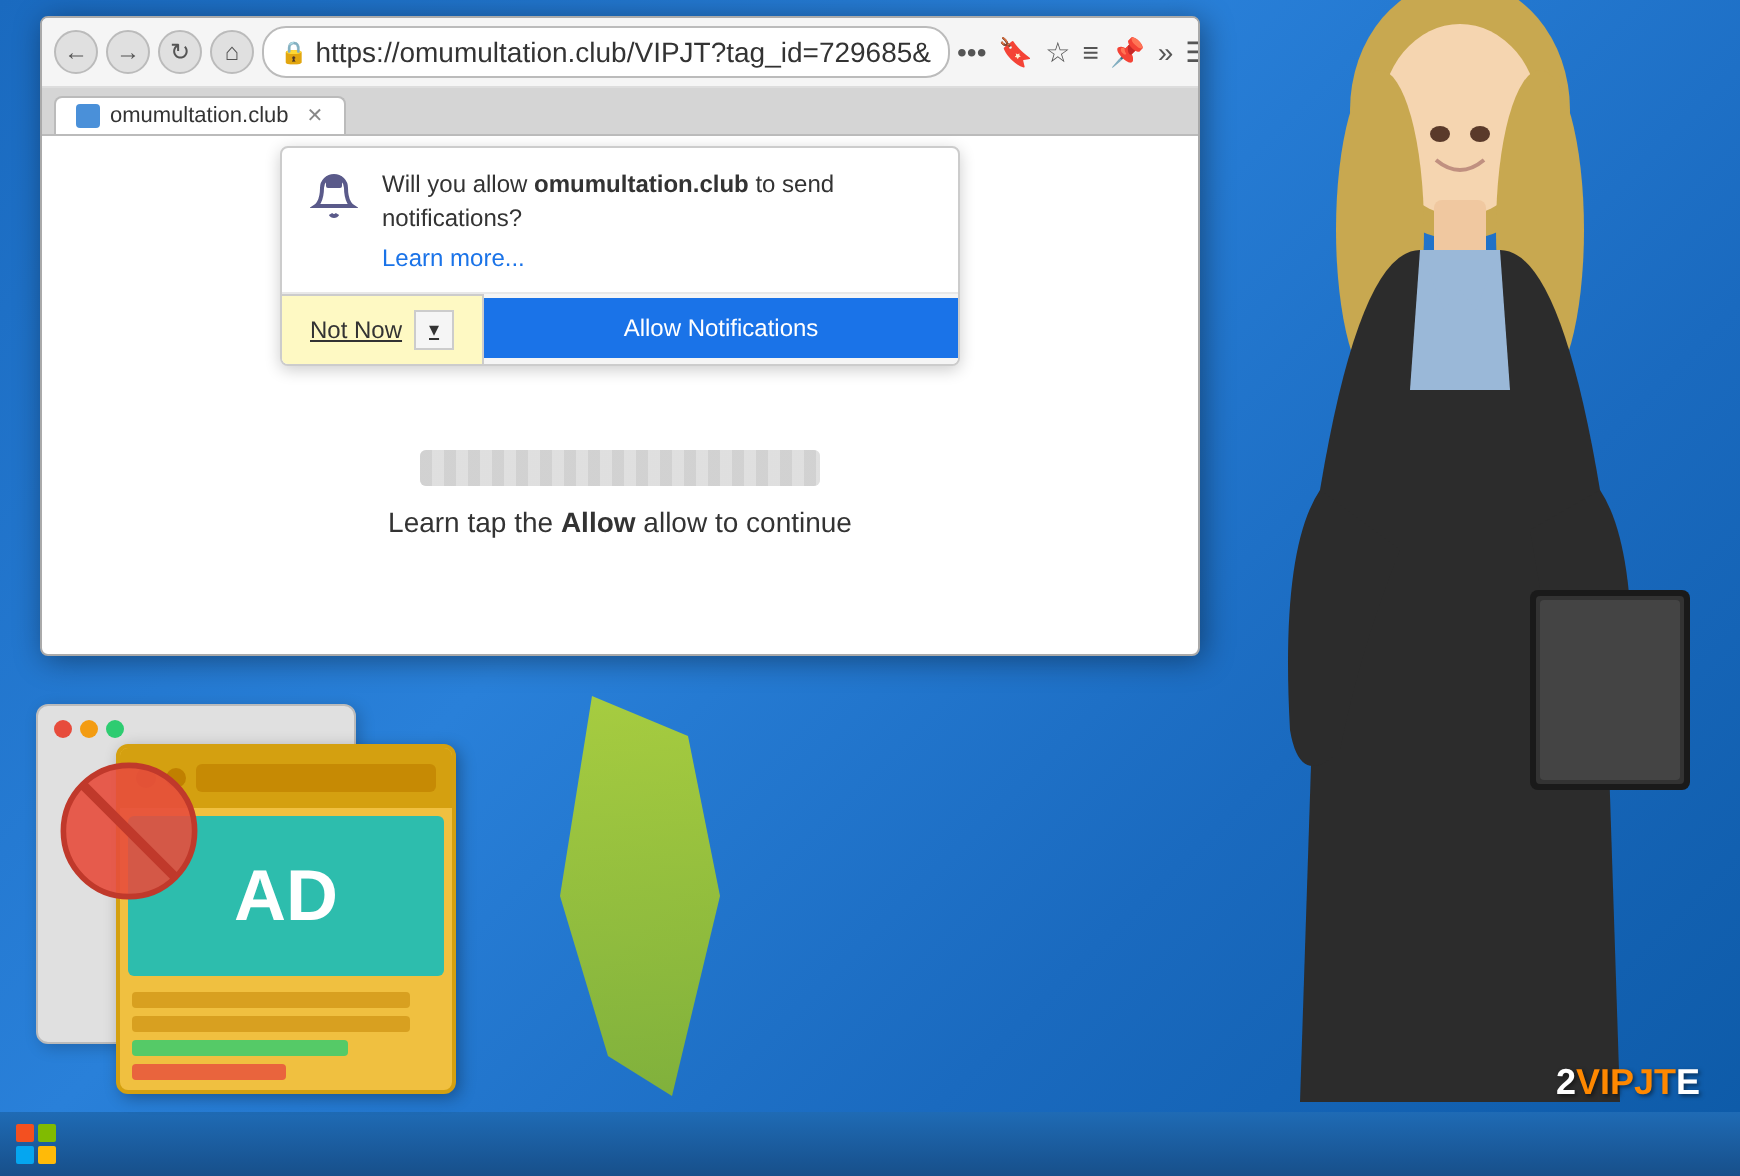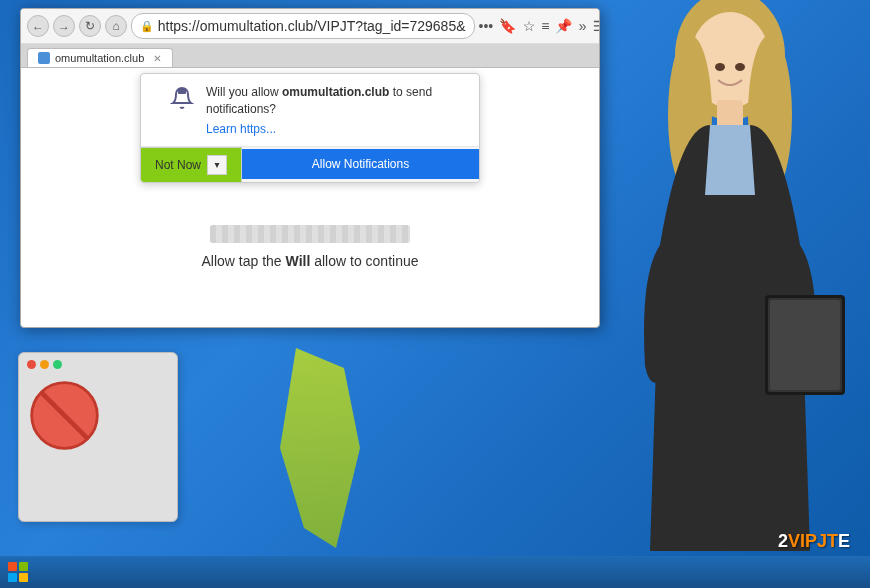--- a/index.html
+++ b/index.html
@@ -170,21 +170,21 @@
       width: 340px;
       background: #fff;
       border: 1px solid #ccc;
       border-radius: 4px;
       box-shadow: 0 2px 8px rgba(0,0,0,0.2);
       z-index: 20;
       overflow: hidden;
     }
 
     .notif-top {
-      padding: 10px 27px;
+      padding: 10px 12px;
       display: flex;
       align-items: flex-start;
       gap: 10px;
       border-bottom: 1px solid #e8e8e8;
     }
 
     .notif-icon {
       width: 28px;
       height: 28px;
       flex-shrink: 0;
@@ -215,32 +215,33 @@
     }
 
     .notif-buttons {
       display: flex;
       align-items: center;
       background: #f5f5f5;
     }
 
     .btn-not-now {
       flex: 0 0 auto;
-      background: #84cc16;
+      background: #fef9c3;
       border: 1px solid #ccc;
       border-left: none;
       border-bottom: none;
       border-radius: 0;
       padding: 7px 14px;
       font-size: 12px;
       color: #333;
       cursor: pointer;
       display: flex;
       align-items: center;
       gap: 4px;
+      text-decoration: underline;
     }
     .btn-not-now .dropdown-arrow {
       width: 20px;
       height: 20px;
       border: 1px solid #ccc;
       background: #f5f5f5;
       display: flex;
       align-items: center;
       justify-content: center;
       font-size: 10px;
@@ -488,39 +489,39 @@
           <svg viewBox="0 0 24 24" fill="none" stroke="#5a5a8a" stroke-width="2">
             <path d="M18 8A6 6 0 0 0 6 8c0 7-3 9-3 9h18s-3-2-3-9"></path>
             <path d="M13.73 21a2 2 0 0 1-3.46 0"></path>
             <rect x="8" y="2" width="8" height="6" rx="1" fill="#5a5a8a" stroke="none"></rect>
           </svg>
         </div>
         <div>
           <div class="notif-text">
             <span>Will you allow </span><span class="bold-domain">omumultation.club</span><span> to send notifications?</span>
           </div>
-          <a class="notif-learn">Learn https...</a>
+          <a class="notif-learn">Learn more...</a>
         </div>
       </div>
 
       <div class="notif-buttons">
         <button class="btn-not-now">
           <span>Not Now</span>
           <span class="dropdown-arrow">▾</span>
         </button>
         <button class="btn-allow">Allow Notifications</button>
       </div>
     </div>
 
     <div class="loading-area">
       <div class="loading-bar">
         <div class="loading-bar-inner"></div>
       </div>
       <div class="content-instruction">
-        <span>Allow tap the </span><span class="allow-bold">Will</span><span> allow to continue</span>
+        <span>Learn tap the </span><span class="allow-bold">Allow</span><span> allow to continue</span>
       </div>
     </div>
 
   </div>
 </div>
 
 <div class="ad-illustration">
 
   <div class="ad-browser-gray">
     <div class="top-dots">
@@ -531,20 +532,36 @@
 
     <div style="position:absolute; top:25px; left:8px; width:75px; height:75px; z-index:1;">
       <svg viewBox="0 0 80 80" width="75" height="75">
         <circle cx="40" cy="40" r="35" fill="#e74c3c" opacity="0.9"></circle>
         <circle cx="40" cy="40" r="35" fill="none" stroke="#c0392b" stroke-width="3"></circle>
         <line x1="15" y1="15" x2="65" y2="65" stroke="#c0392b" stroke-width="5"></line>
       </svg>
     </div>
   </div>
 
+  <div class="ad-browser-yellow">
+    <div class="yb-top">
+      <div class="yb-circle"></div>
+      <div class="yb-circle"></div>
+      <div class="yb-address"></div>
+    </div>
+    <div class="ad-content-area">
+      <span class="ad-text">AD</span>
+    </div>
+    <div class="ad-lines">
+      <div class="ad-line full"></div>
+      <div class="ad-line full"></div>
+      <div class="ad-line green-line"></div>
+      <div class="ad-line half"></div>
+    </div>
+  </div>
 </div>
 
 <div class="woman-svg-container">
   <svg viewBox="0 0 240 556" width="240" height="556">
 
     <ellipse cx="120" cy="60" rx="55" ry="65" fill="#c8a850"></ellipse>
 
     <ellipse cx="120" cy="65" rx="40" ry="48" fill="#f5d5b0"></ellipse>
 
     <ellipse cx="80" cy="120" rx="22" ry="80" fill="#c8a850"></ellipse>

